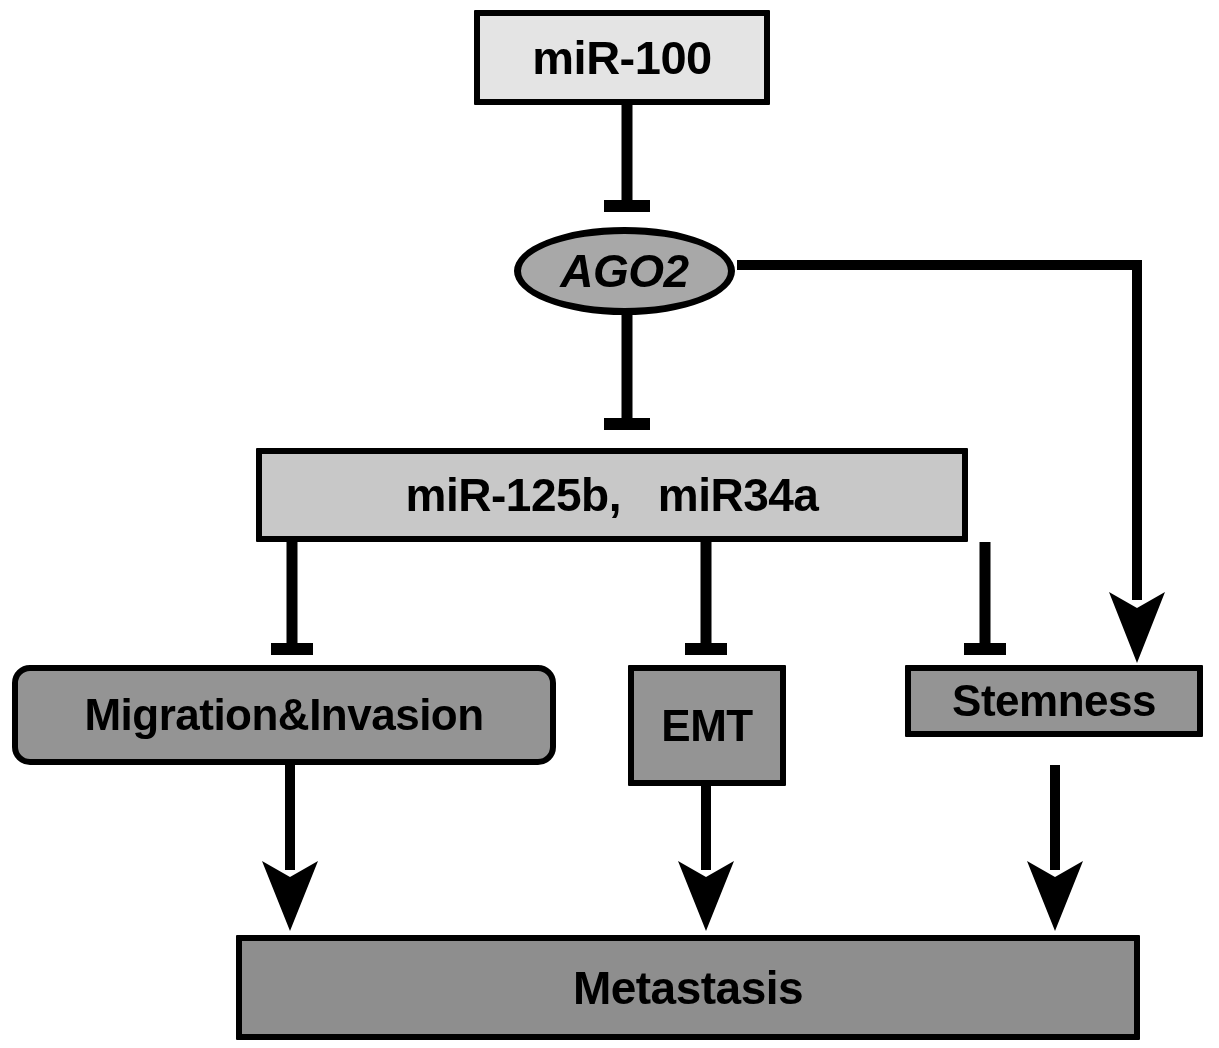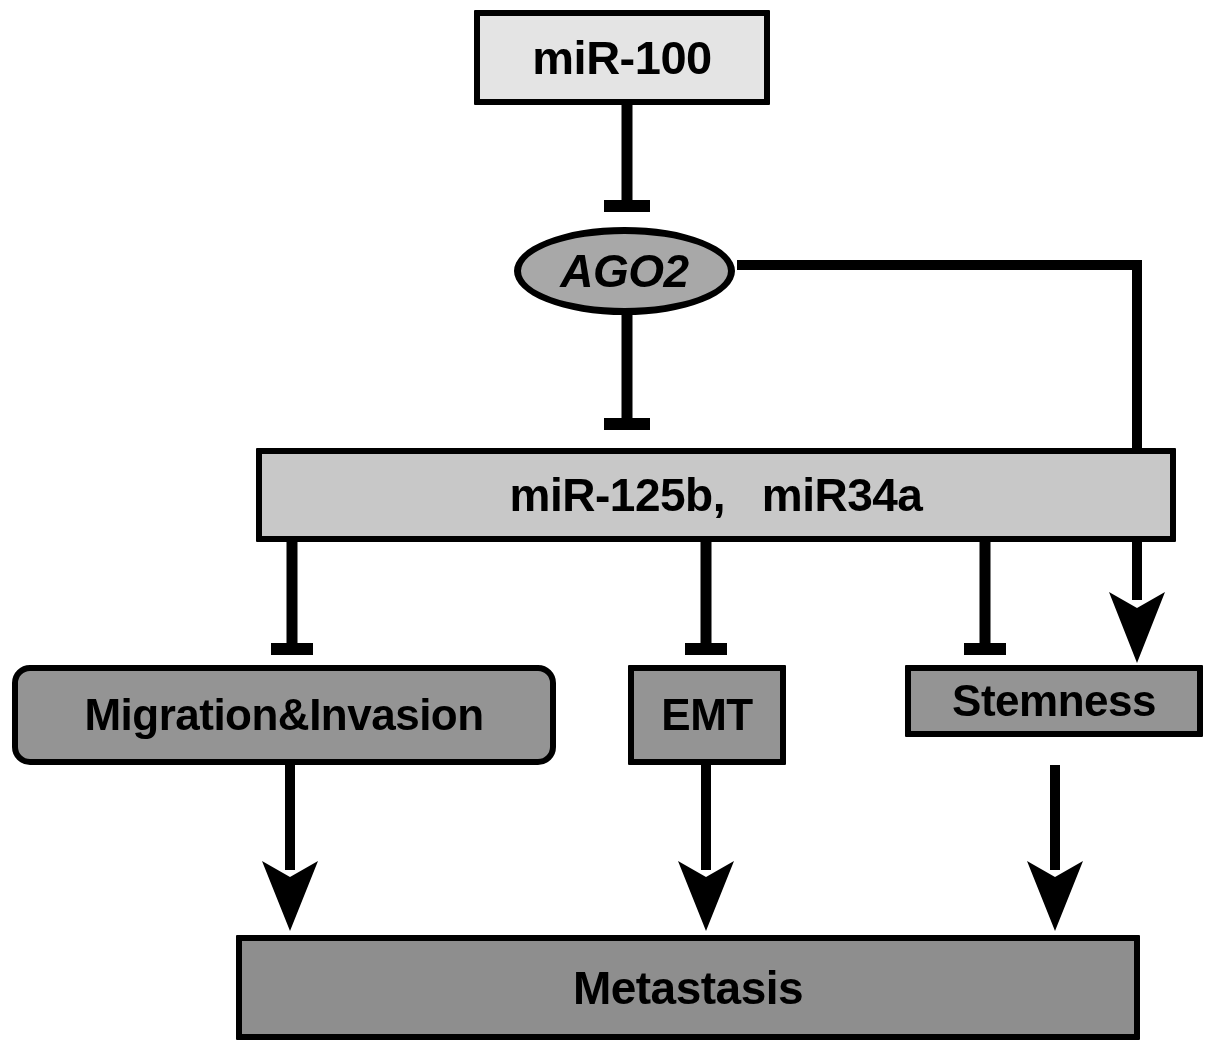--- a/index.html
+++ b/index.html
@@ -55,34 +55,34 @@
   }
   #node-ago2 {
     left: 514px; top: 227px;
     width: 221px; height: 88px;
     background: #a8a8a8;
     font-size: 46px;
     font-style: italic;
   }
   #node-mirs {
     left: 256px; top: 448px;
-    width: 920px; height: 94px;
+    width: 712px; height: 94px;
     background: #c8c8c8;
     font-size: 46px;
   }
   #node-migration {
     left: 12px; top: 665px;
     width: 544px; height: 100px;
     background: #949494;
     font-size: 44px;
     border-radius: 18px;
   }
   #node-emt {
     left: 628px; top: 665px;
-    width: 158px; height: 100px;
+    width: 158px; height: 121px;
     background: #949494;
     font-size: 44px;
   }
   #node-stemness {
     left: 905px; top: 665px;
     width: 298px; height: 72px;
     background: #949494;
     font-size: 44px;
   }
   #node-metastasis {

